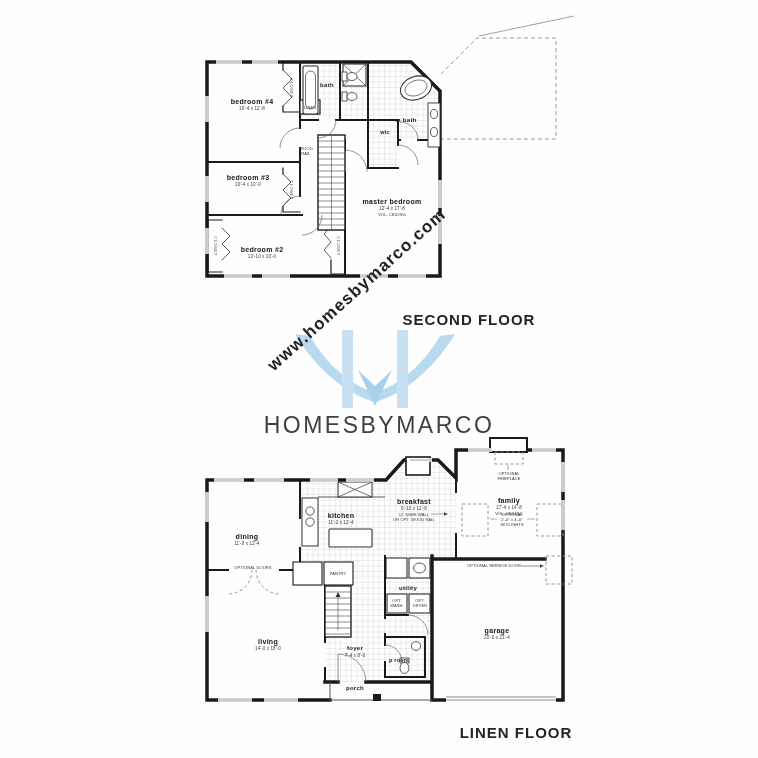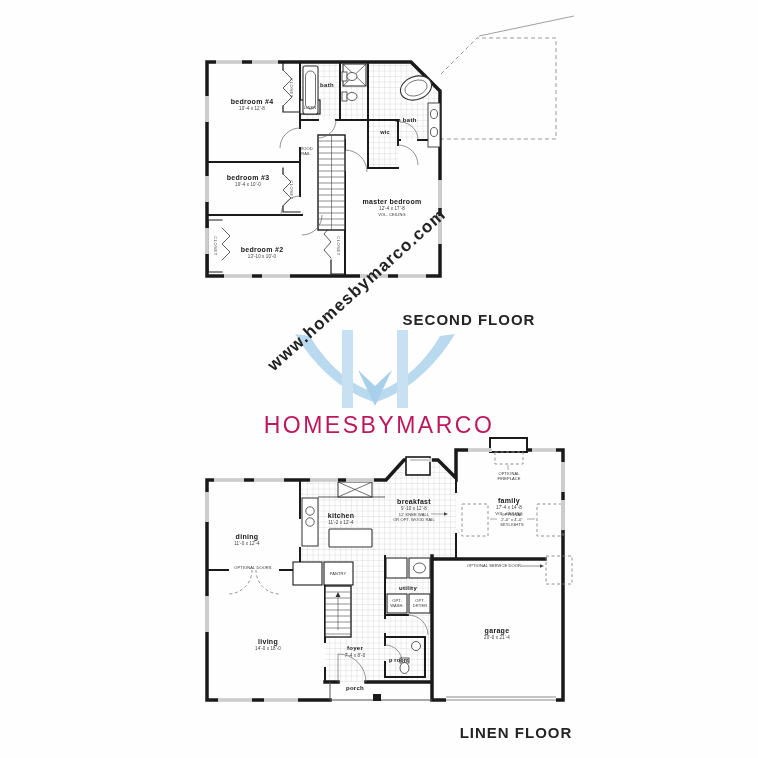--- a/index.html
+++ b/index.html
@@ -11,21 +11,21 @@
   .name7{font-size:7px;font-weight:700;letter-spacing:.3px;}
   .name6{font-size:6px;font-weight:700;letter-spacing:.3px;}
   .name5{font-size:5.5px;font-weight:700;letter-spacing:.2px;}
   .dims{font-size:4.5px;font-weight:400;color:#3c3c3c;letter-spacing:.1px;}
   .tiny{font-size:4px;font-weight:400;color:#333;letter-spacing:.1px;line-height:1.25;}
   .floor-title{font-size:15px;font-weight:700;letter-spacing:1px;color:#242424;}
   .vert{writing-mode:vertical-rl;font-size:4px;color:#555;letter-spacing:.6px;line-height:1;}
   .watermark{position:absolute;left:357px;top:290px;transform:translate(-50%,-50%) rotate(-42deg);
        font-size:17px;font-weight:700;color:#222;letter-spacing:1.2px;z-index:5;white-space:nowrap;}
   .wordmark{position:absolute;left:379px;top:425px;transform:translate(-50%,-50%);
-       font-size:23px;font-weight:500;color:#be185d;letter-spacing:2.5px;z-index:2;white-space:nowrap;}
+       font-size:23px;font-weight:500;color:#404040;letter-spacing:2.5px;z-index:2;white-space:nowrap;}
 </style>
 </head>
 <body>
 
 <div id="sheet">
 
 <svg id="plan-svg" viewBox="0 0 758 758" xmlns="http://www.w3.org/2000/svg">
   <defs>
     <pattern id="tile" width="5.5" height="5.5" patternUnits="userSpaceOnUse">
       <path d="M 5.5,0 V 5.5 H 0" fill="none" stroke="#bdbdbd" stroke-width="0.5"></path>

